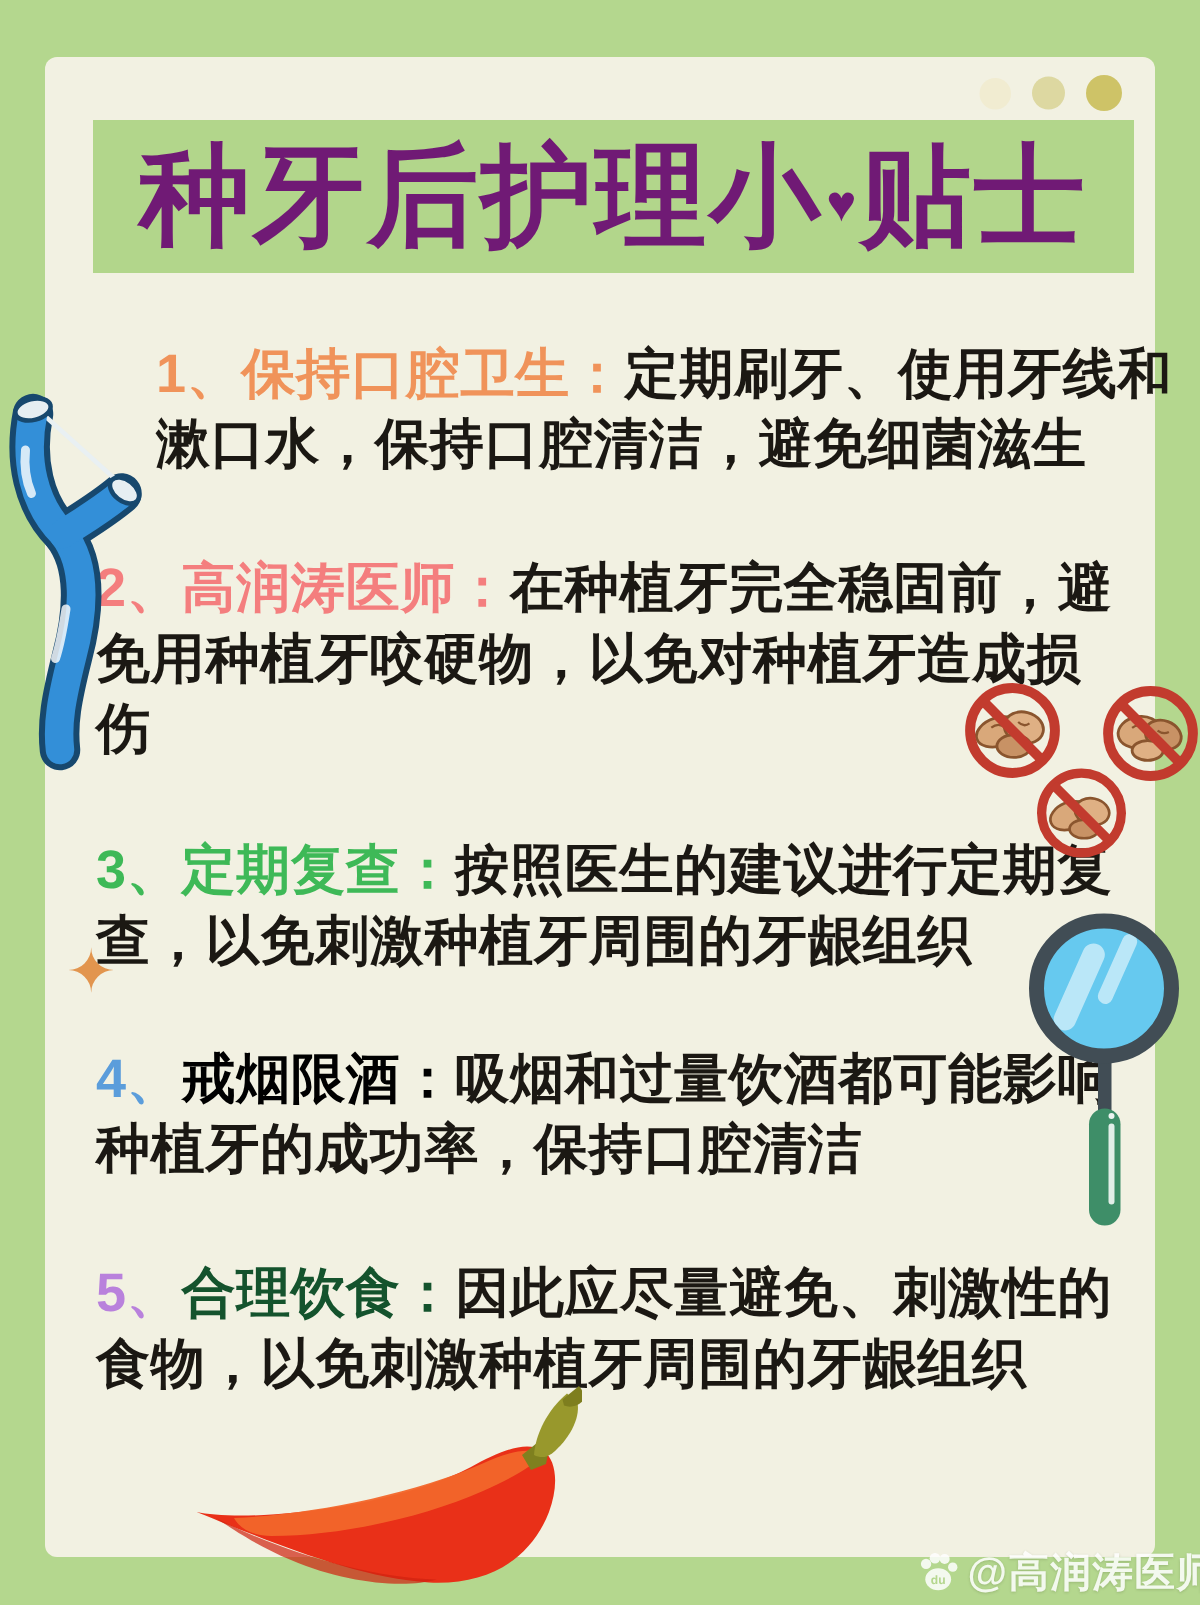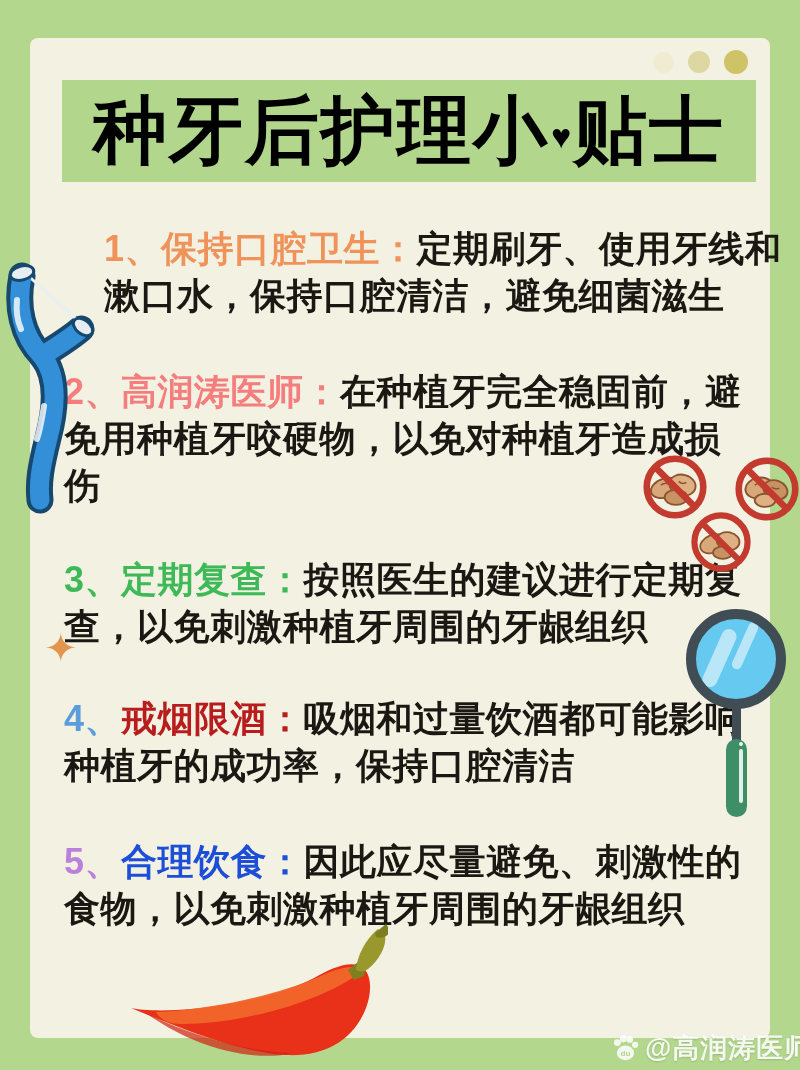--- a/index.html
+++ b/index.html
@@ -17,21 +17,21 @@
   .dot{border-radius:50%;}
   .dot1{width:21px;height:21px;}
   .dot2{width:22px;height:22px;}
   .dot3{width:24px;height:24px;}
   
   .title-banner{
     position:absolute;left:62px;top:80px;width:694px;height:102px;
     background:#b2d68b;display:flex;align-items:center;justify-content:center;
   }
   .title-banner .t{
-    font-size:74px;font-weight:900;color:#000000;letter-spacing:2px;line-height:1;
+    font-size:74px;font-weight:900;color:#701a75;letter-spacing:2px;line-height:1;
     white-space:nowrap;
   }
   .title-banner .heart{font-size:34px;vertical-align:middle;letter-spacing:0;margin:0 2px;}
   
   .tip{
     position:absolute;left:64px;width:678px;margin:0;
     font-size:36px;line-height:47px;font-weight:800;color:#1b1813;
     letter-spacing:.5px;word-break:break-all;
   }
   .tip .hd{font-weight:800;}
@@ -90,23 +90,23 @@
 <div class="title-banner">
   <div class="t"><span>种牙后护理小</span><span class="heart">♥</span><span>贴士</span></div>
 </div>
 
 <p class="tip tip1"><span class="hd" style="color: rgb(240, 147, 90);">1、</span><span class="hd" style="color: rgb(240, 147, 90);">保持口腔卫生：</span><span>定期刷牙、使用牙线和漱口水，保持口腔清洁，避免细菌滋生</span></p>
 
 <p class="tip tip2"><span class="hd" style="color: rgb(244, 126, 126);">2、</span><span class="hd" style="color: rgb(244, 126, 126);">高润涛医师：</span><span>在种植牙完全稳固前，避免用种植牙咬硬物，以免对种植牙造成损伤</span></p>
 
 <p class="tip tip3"><span class="hd" style="color: rgb(62, 185, 87);">3、</span><span class="hd" style="color: rgb(62, 185, 87); text-align: right;">定期复查：</span><span>按照医生的建议进行定期复查，以免刺激种植牙周围的牙龈组织</span></p>
 
-<p class="tip tip4"><span class="hd" style="color: rgb(91, 157, 219);">4、</span><span class="hd" style="color: #b91c1c;">戒烟限酒：</span><span>吸烟和过量饮酒都可能影响种植牙的成功率，保持口腔清洁</span></p>
+<p class="tip tip4"><span class="hd" style="color: rgb(91, 157, 219);">4、</span><span class="hd" style="color: #000000;">戒烟限酒：</span><span>吸烟和过量饮酒都可能影响种植牙的成功率，保持口腔清洁</span></p>
 
-<p class="tip tip5"><span class="hd" style="color: rgb(185, 129, 220);">5、</span><span class="hd" style="color: #1d4ed8;">合理饮食：</span><span>因此应尽量避免、刺激性的食物，以免刺激种植牙周围的牙龈组织</span></p>
+<p class="tip tip5"><span class="hd" style="color: rgb(185, 129, 220);">5、</span><span class="hd" style="color: #14532d;">合理饮食：</span><span>因此应尽量避免、刺激性的食物，以免刺激种植牙周围的牙龈组织</span></p>
 
 <svg class="floss" viewBox="0 0 106 256">
   <path d="M28,18 C22,48 28,78 48,98 C64,118 62,150 54,180 C47,208 44,224 46,242" fill="none" stroke="#17486e" stroke-width="27" stroke-linecap="round" stroke-linejoin="round"></path>
   <path d="M87,71 C74,82 60,90 48,98" fill="none" stroke="#17486e" stroke-width="27" stroke-linecap="round" stroke-linejoin="round"></path>
   <line x1="30" y1="14" x2="89" y2="67" stroke="#e9f0f3" stroke-width="3"></line>
   <path d="M28,18 C22,48 28,78 48,98 C64,118 62,150 54,180 C47,208 44,224 46,242" fill="none" stroke="#338fd8" stroke-width="19" stroke-linecap="round" stroke-linejoin="round"></path>
   <path d="M87,71 C74,82 60,90 48,98" fill="none" stroke="#338fd8" stroke-width="19" stroke-linecap="round" stroke-linejoin="round"></path>
   <ellipse cx="28" cy="15" rx="12" ry="7" fill="#e6eef2" stroke="#17486e" stroke-width="3" transform="rotate(-14 28 15)"></ellipse>
   <ellipse cx="89" cy="69" rx="11" ry="7" fill="#e6eef2" stroke="#17486e" stroke-width="3" transform="rotate(38 89 69)"></ellipse>
   <path d="M23,42 C22,52 23,62 27,71" fill="none" stroke="rgba(255,255,255,.8)" stroke-width="6" stroke-linecap="round"></path>

